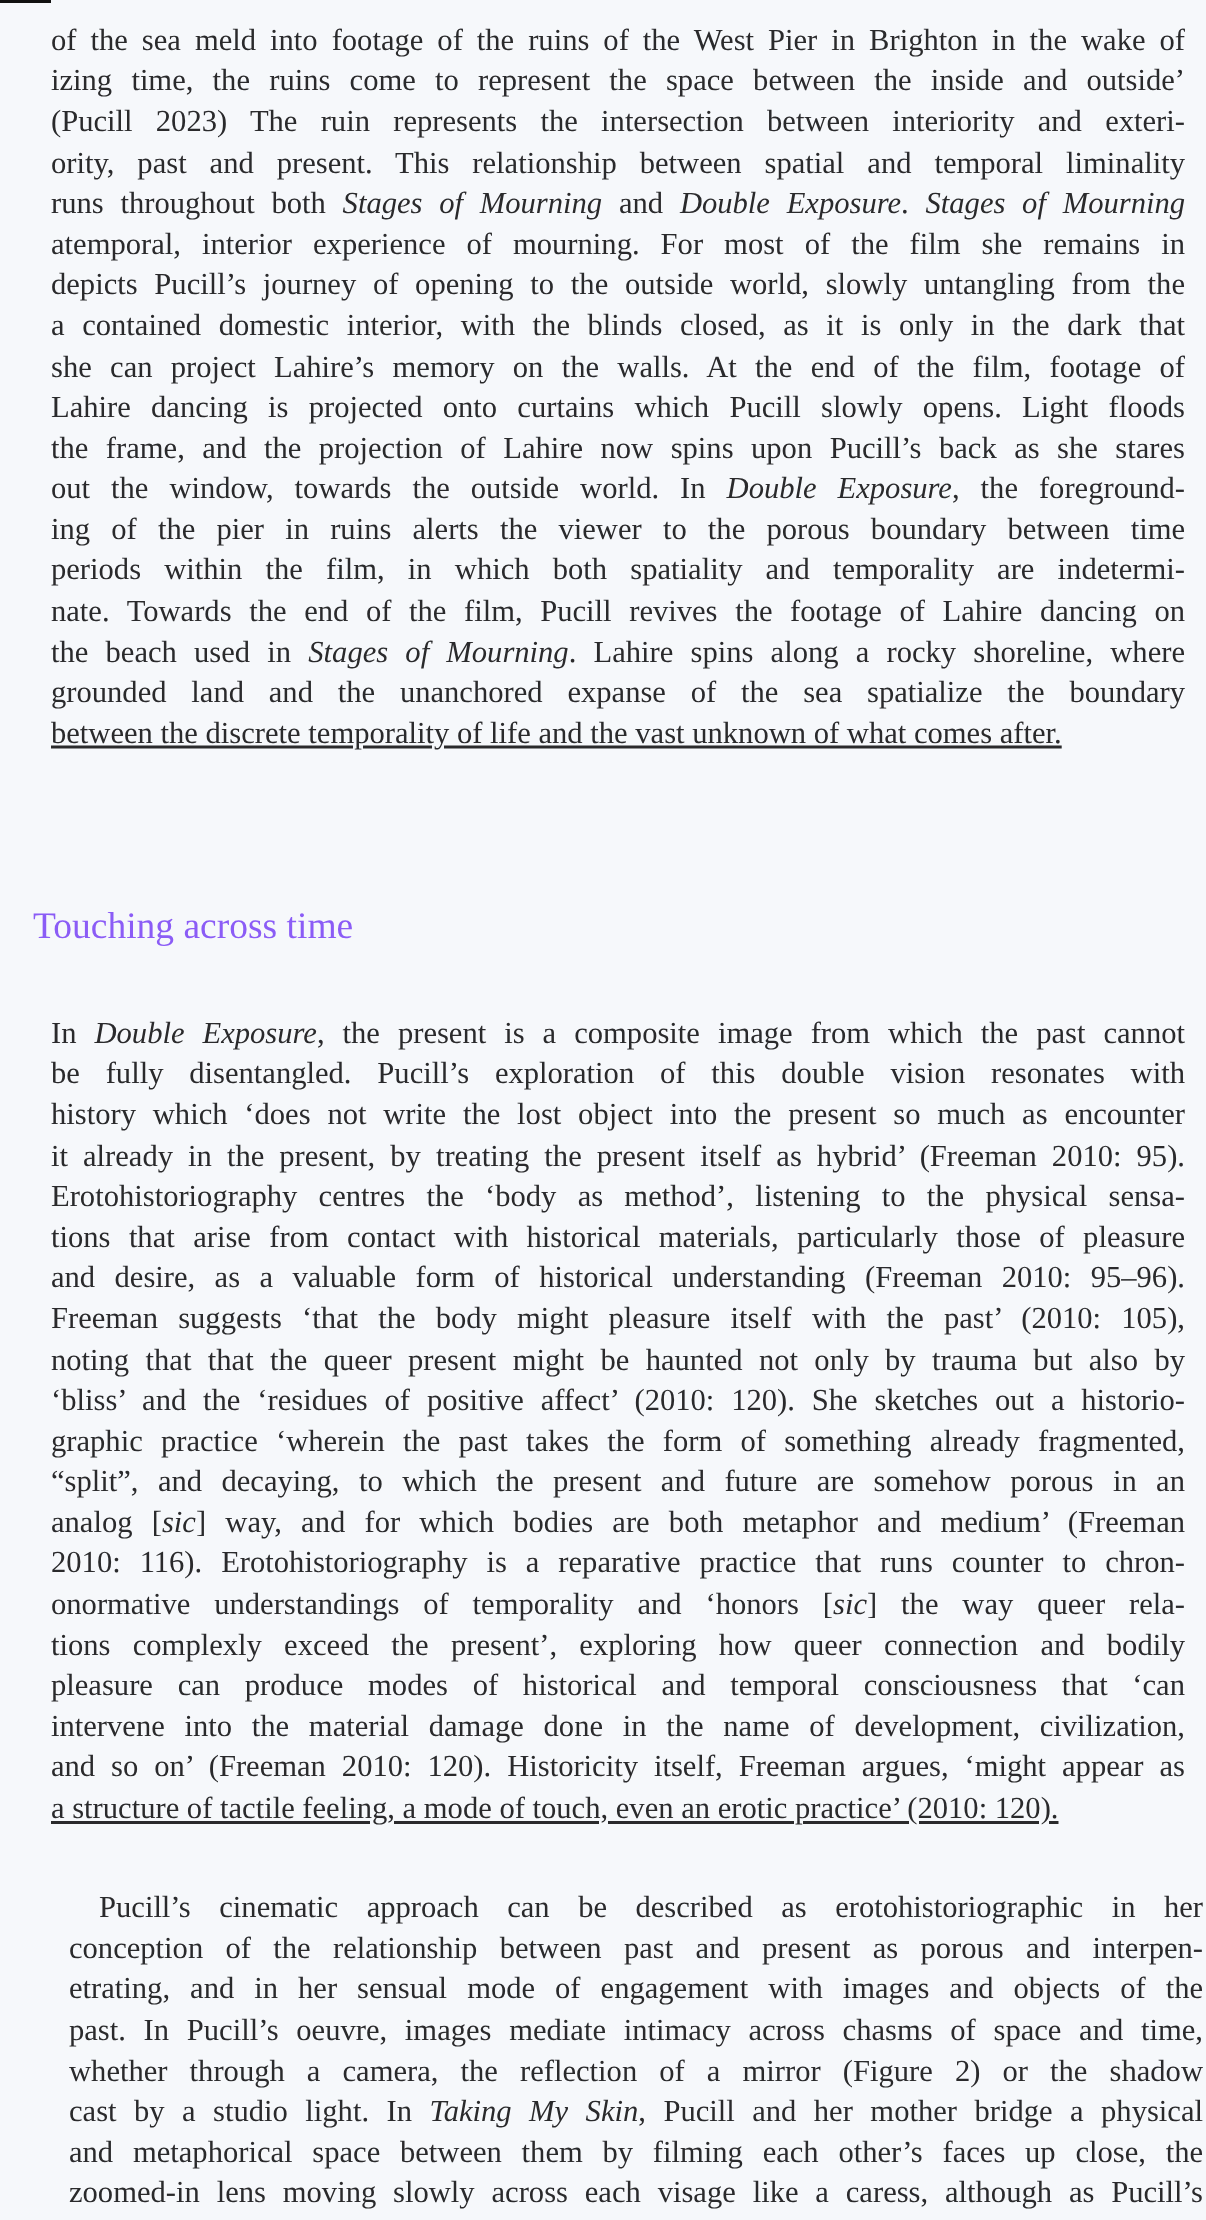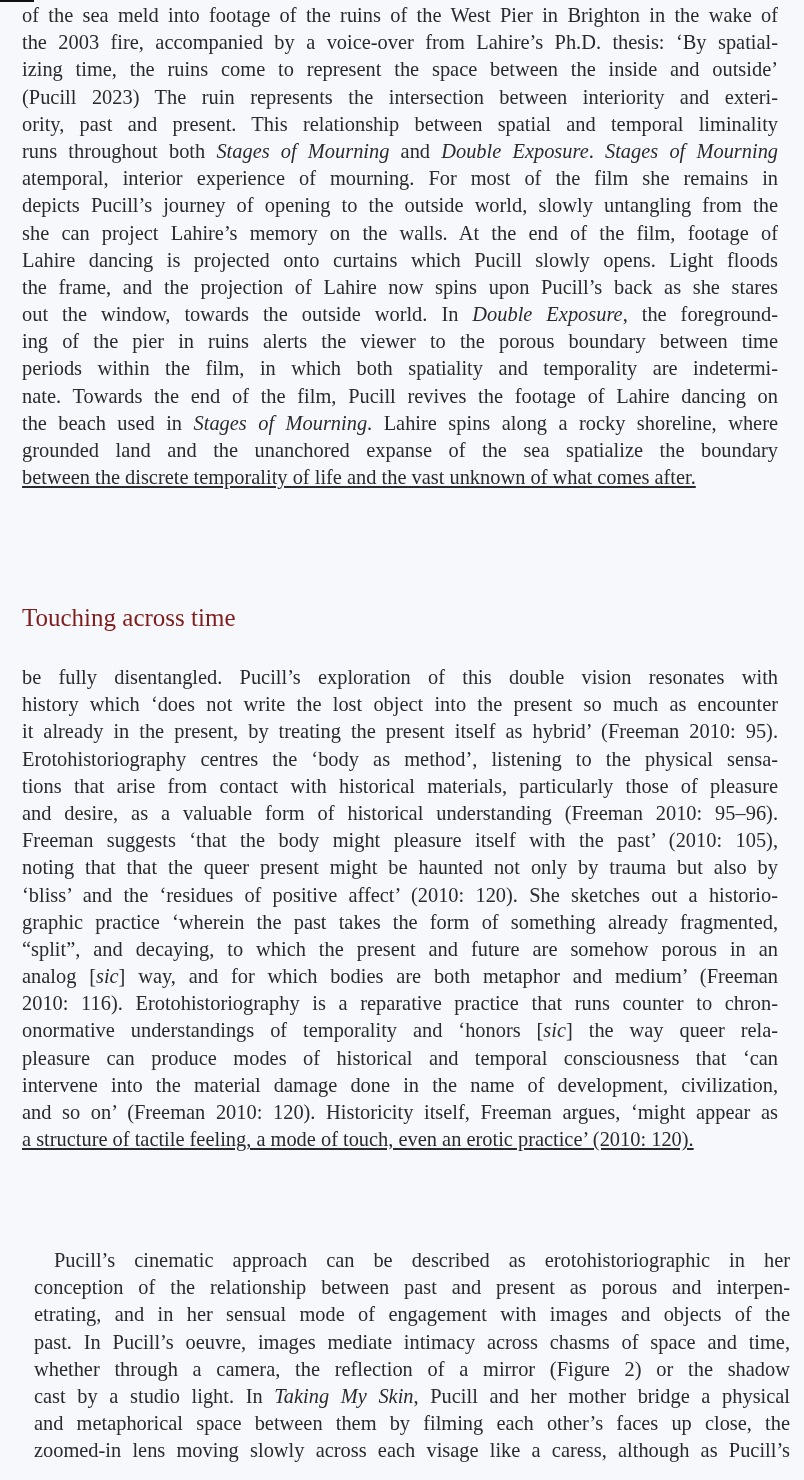--- a/index.html
+++ b/index.html
@@ -23,21 +23,21 @@
       height: 2px;
       background: #111;
     }
     .page {
       position: absolute;
       left: 22px;
       top: 0;
       width: 756px;
     }
     .para {
-      margin: 0;
+      margin: 12px;
       font-size: 20.4px;
       line-height: 27.2px;
       text-align: justify;
       hyphens: none;
     }
     .para .line {
       display: block;
       text-align: justify;
       text-align-last: justify;
       white-space: nowrap;
@@ -48,69 +48,71 @@
       text-decoration: underline;
     }
     .p1 { position: absolute; top: 2px; left: 0; width: 756px; }
     .heading {
       position: absolute;
       top: 604px;
       left: 0;
       margin: 0;
       font-size: 25px;
       font-weight: normal;
-      color: #7f1d1d;
+      color: #8b5cf6;
     }
     .p2 { position: absolute; top: 664px; left: 0; width: 756px; }
     .p3 { position: absolute; top: 1247px; left: 12px; width: 756px; }
     .indent { padding-left: 20px; }
     i { }
   </style>
 </head>
 <body>
 
 <div class="corner-mark"></div>
 
 <div class="page">
   <div class="para p1">
       <span class="line"><span>of the sea meld into footage of the ruins of the West Pier in Brighton in the wake of</span></span>
-      <span class="line"><span>the 2003 fire, accompanied by a voice-over from Lahire’s Ph.D. thesis: ‘By spatial-</span></span>
       <span class="line"><span>izing time, the ruins come to represent the space between the inside and outside’</span></span>
       <span class="line"><span>(Pucill 2023) The ruin represents the intersection between interiority and exteri-</span></span>
       <span class="line"><span>ority, past and present. This relationship between spatial and temporal liminality</span></span>
       <span class="line"><span>runs throughout both </span><i>Stages of Mourning</i><span> and </span><i>Double Exposure</i><span>. </span><i>Stages of Mourning</i></span>
       <span class="line"><span>atemporal, interior experience of mourning. For most of the film she remains in</span></span>
       <span class="line"><span>depicts Pucill’s journey of opening to the outside world, slowly untangling from the</span></span>
+      <span class="line"><span>a contained domestic interior, with the blinds closed, as it is only in the dark that</span></span>
       <span class="line"><span>she can project Lahire’s memory on the walls. At the end of the film, footage of</span></span>
       <span class="line"><span>Lahire dancing is projected onto curtains which Pucill slowly opens. Light floods</span></span>
       <span class="line"><span>the frame, and the projection of Lahire now spins upon Pucill’s back as she stares</span></span>
       <span class="line"><span>out the window, towards the outside world. In </span><i>Double Exposure</i><span>, the foreground-</span></span>
       <span class="line"><span>ing of the pier in ruins alerts the viewer to the porous boundary between time</span></span>
       <span class="line"><span>periods within the film, in which both spatiality and temporality are indetermi-</span></span>
       <span class="line"><span>nate. Towards the end of the film, Pucill revives the footage of Lahire dancing on</span></span>
       <span class="line"><span>the beach used in </span><i>Stages of Mourning</i><span>. Lahire spins along a rocky shoreline, where</span></span>
       <span class="line"><span>grounded land and the unanchored expanse of the sea spatialize the boundary</span></span>
       <span class="line last"><span>between the discrete temporality of life and the vast unknown of what comes after.</span></span>
     </div>
   <h2 class="heading">Touching across time</h2>
   <div class="para p2">
+      <span class="line"><span>In </span><i>Double Exposure</i><span>, the present is a composite image from which the past cannot</span></span>
       <span class="line"><span>be fully disentangled. Pucill’s exploration of this double vision resonates with</span></span>
       <span class="line"><span>history which ‘does not write the lost object into the present so much as encounter</span></span>
       <span class="line"><span>it already in the present, by treating the present itself as hybrid’ (Freeman 2010: 95).</span></span>
       <span class="line"><span>Erotohistoriography centres the ‘body as method’, listening to the physical sensa-</span></span>
       <span class="line"><span>tions that arise from contact with historical materials, particularly those of pleasure</span></span>
       <span class="line"><span>and desire, as a valuable form of historical understanding (Freeman 2010: 95–96).</span></span>
       <span class="line"><span>Freeman suggests ‘that the body might pleasure itself with the past’ (2010: 105),</span></span>
       <span class="line"><span>noting that that the queer present might be haunted not only by trauma but also by</span></span>
       <span class="line"><span>‘bliss’ and the ‘residues of positive affect’ (2010: 120). She sketches out a historio-</span></span>
       <span class="line"><span>graphic practice ‘wherein the past takes the form of something already fragmented,</span></span>
       <span class="line"><span>“split”, and decaying, to which the present and future are somehow porous in an</span></span>
       <span class="line"><span>analog [</span><i>sic</i><span>] way, and for which bodies are both metaphor and medium’ (Freeman</span></span>
       <span class="line"><span>2010: 116). Erotohistoriography is a reparative practice that runs counter to chron-</span></span>
       <span class="line"><span>onormative understandings of temporality and ‘honors [</span><i>sic</i><span>] the way queer rela-</span></span>
+      <span class="line"><span>tions complexly exceed the present’, exploring how queer connection and bodily</span></span>
       <span class="line"><span>pleasure can produce modes of historical and temporal consciousness that ‘can</span></span>
       <span class="line"><span>intervene into the material damage done in the name of development, civilization,</span></span>
       <span class="line"><span>and so on’ (Freeman 2010: 120). Historicity itself, Freeman argues, ‘might appear as</span></span>
       <span class="line last"><span>a structure of tactile feeling, a mode of touch, even an erotic practice’ (2010: 120).</span></span>
     </div>
   <div class="para p3">
       <span class="line indent"><span>Pucill’s cinematic approach can be described as erotohistoriographic in her</span></span>
       <span class="line"><span>conception of the relationship between past and present as porous and interpen-</span></span>
       <span class="line"><span>etrating, and in her sensual mode of engagement with images and objects of the</span></span>
       <span class="line"><span>past. In Pucill’s oeuvre, images mediate intimacy across chasms of space and time,</span></span>

